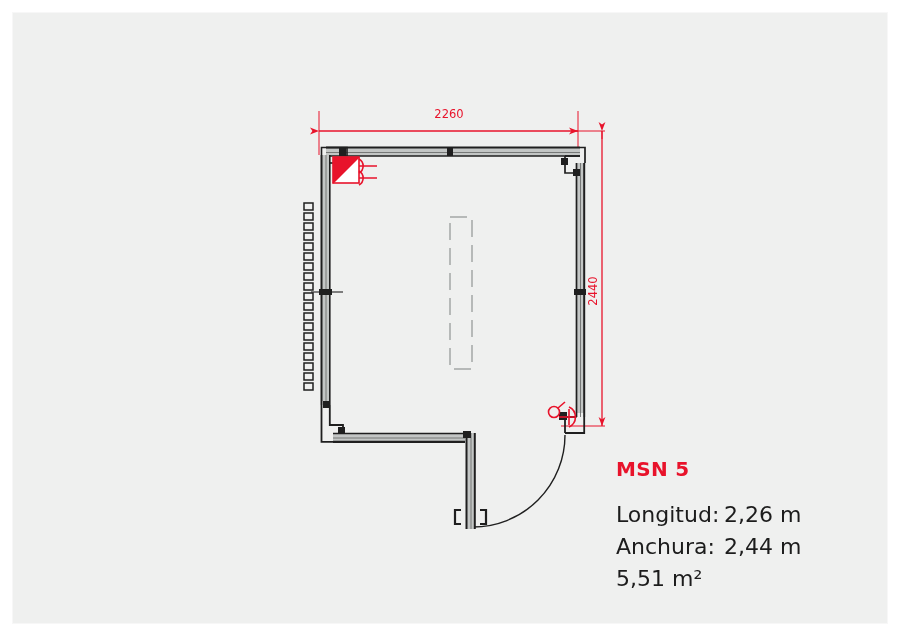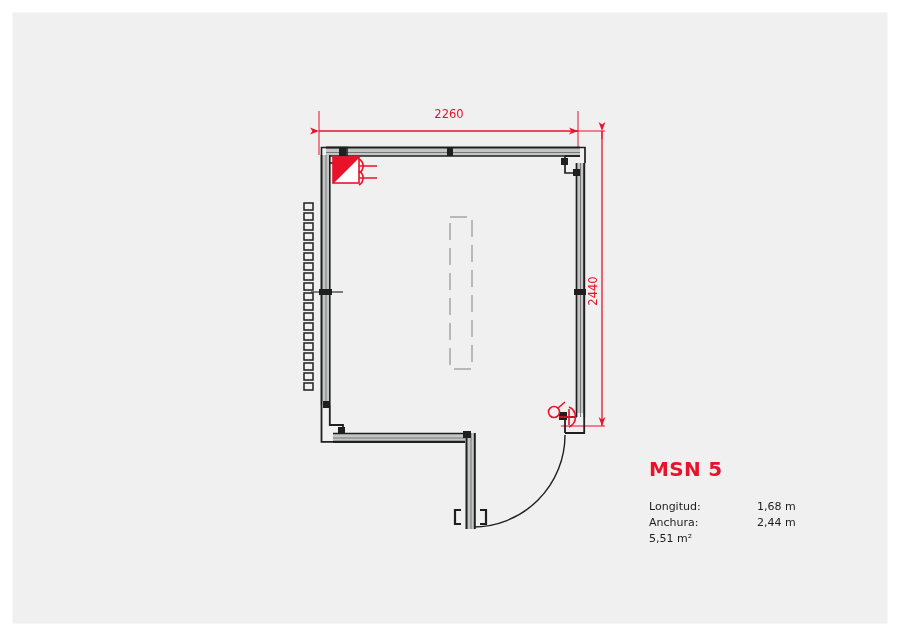--- a/index.html
+++ b/index.html
@@ -31,36 +31,36 @@
     box-sizing: border-box;
   }
   #plan-svg {
     position: absolute;
     left: 0;
     top: 0;
   }
   
   #spec {
     position: absolute;
-    left: 636px;
+    left: 603px;
     top: 446px;
     width: 250px;
   }
   #spec-title {
     color: #e8132b;
     font-size: 20px;
     font-weight: bold;
     letter-spacing: 0.3px;
     margin: 0 0 20px 0;
     line-height: 1;
   }
   .spec-row {
     display: flex;
     align-items: baseline;
-    font-size: 11px;
+    font-size: 22px;
     color: #1c1c1c;
     line-height: 1.455;
     white-space: nowrap;
   }
   .spec-label {
     width: 108px;
     flex: 0 0 108px;
   }
   .spec-value {
     flex: 1 1 auto;
@@ -220,21 +220,21 @@
         </g>
       </g>
 
     </svg>
 
     <div id="spec">
       <div id="spec-title">MSN 5</div>
 
       <div class="spec-row">
         <span class="spec-label">Longitud:</span>
-        <span class="spec-value">1,68 m</span>
+        <span class="spec-value">2,26 m</span>
       </div>
 
       <div class="spec-row">
         <span class="spec-label">Anchura:</span>
         <span class="spec-value">2,44 m</span>
       </div>
 
       <div class="spec-row">
       </div>
 

